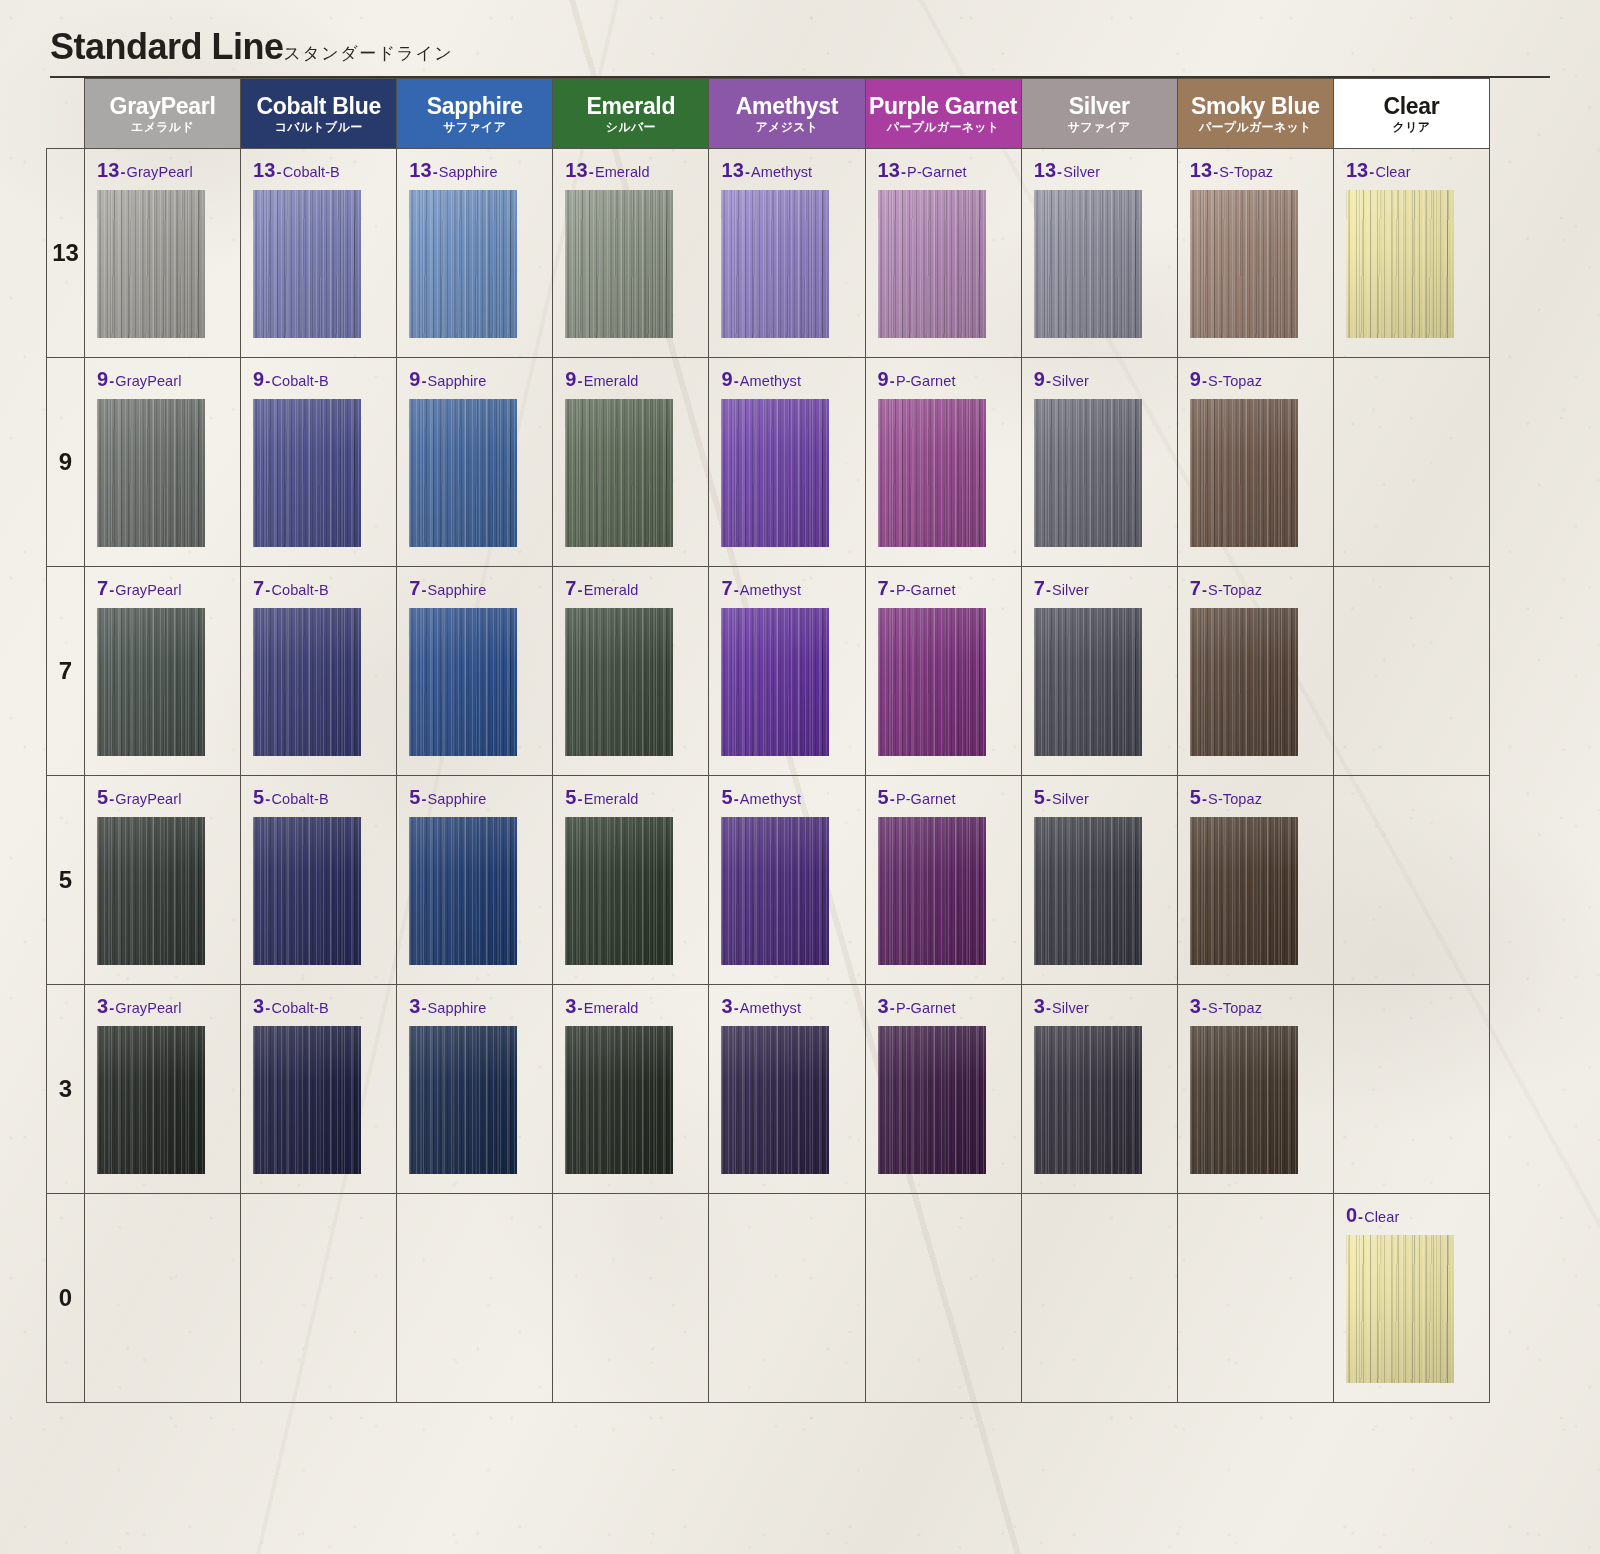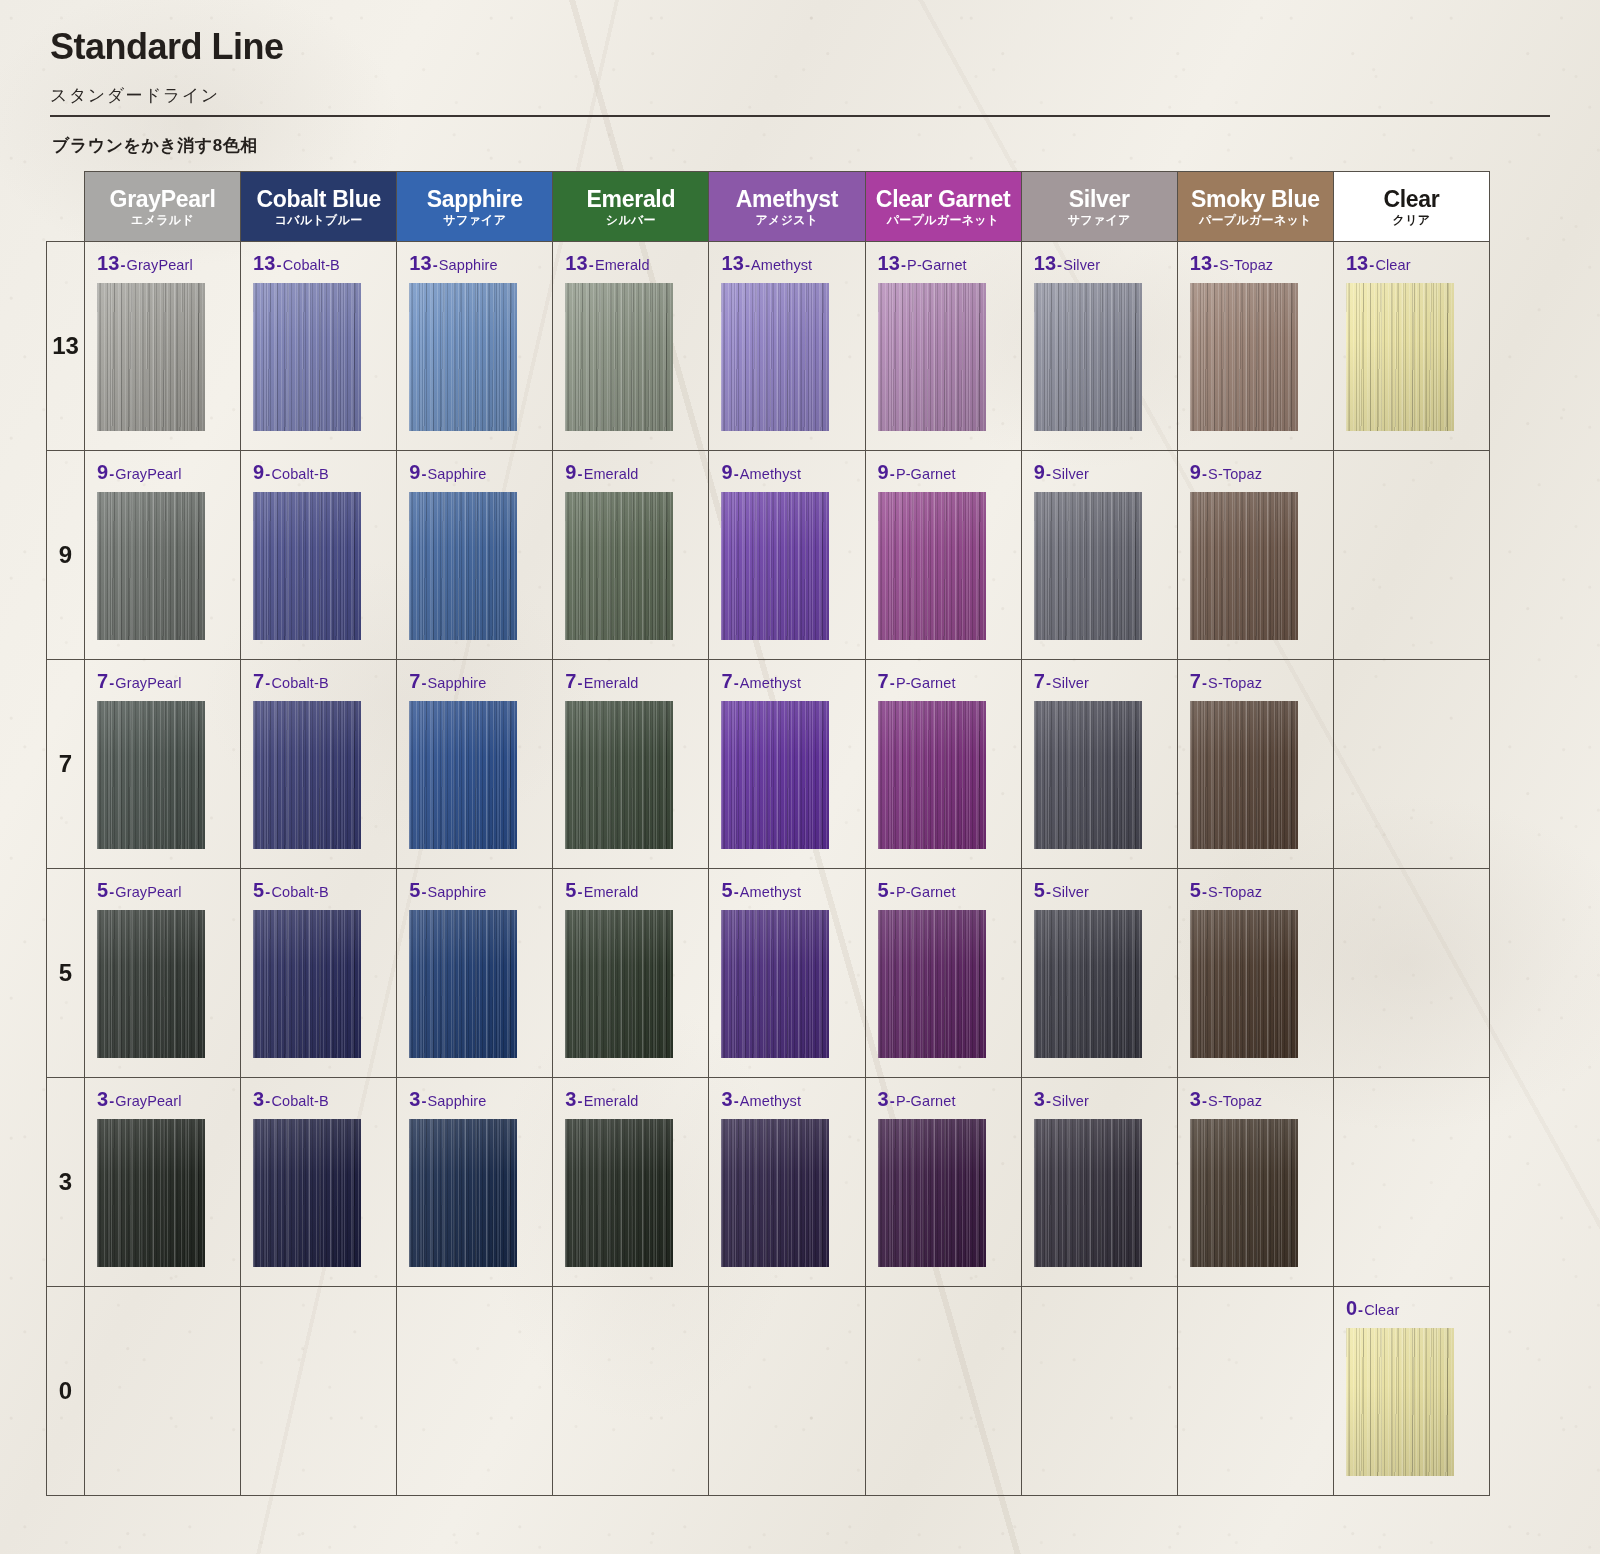--- a/index.html
+++ b/index.html
@@ -48,21 +48,21 @@
     opacity: .30;
     background-image:
       linear-gradient(74deg, transparent 0 49.6%, rgba(168,152,134,.45) 49.6% 49.9%, transparent 49.9%),
       linear-gradient(103deg, transparent 0 31.4%, rgba(168,152,134,.30) 31.4% 31.6%, transparent 31.6%),
       linear-gradient(61deg, transparent 0 72.3%, rgba(168,152,134,.26) 72.3% 72.5%, transparent 72.5%);
   }
 
   .page { position: relative; z-index: 2; padding: 26px 46px 0 46px; }
 
   
-  .title-row { display: flex; align-items: baseline; gap: 16px; padding-left: 4px; flex-direction: column; }
+  .title-row { display: flex; align-items: baseline; padding-left: 4px; }
   .title-en {
     font-size: 36px; font-weight: bold; color: #231f1c;
     letter-spacing: -.5px; font-family: "Liberation Sans", sans-serif;
   }
   .title-jp { font-size: 17px; color: #2b2724; letter-spacing: 1.5px; }
   .title-rule { height: 2px; background: #3a3431; margin: 8px 4px 0 4px; }
   .subtitle { font-size: 17px; color: #231f1c; font-weight: bold; margin: 17px 0 14px 6px; letter-spacing: .5px; }
 
   
   .chart { border-collapse: collapse; width: 1444px; table-layout: fixed; }
@@ -126,21 +126,20 @@
 </head>
 <body>
 
 <div class="page">
 
   <div class="title-row">
     <span class="title-en">Standard Line</span>
     <span class="title-jp">スタンダードライン</span>
   </div>
   <div class="title-rule"></div>
-  <div class="subtitle">ブラウンをかき消す8色相</div>
 
   <table class="chart">
     <thead>
       <tr>
         <th class="corner-cell"></th>
       <th class="col-head light" style="background: rgb(169, 168, 166);">
             <span class="ch-en">GrayPearl</span>
             <span class="ch-jp">エメラルド</span>
           </th>
           <th class="col-head light" style="background: rgb(40, 58, 107);">
@@ -153,21 +152,21 @@
           </th>
           <th class="col-head light" style="background: rgb(51, 112, 52);">
             <span class="ch-en">Emerald</span>
             <span class="ch-jp">シルバー</span>
           </th>
           <th class="col-head light" style="background: rgb(139, 88, 168);">
             <span class="ch-en">Amethyst</span>
             <span class="ch-jp">アメジスト</span>
           </th>
           <th class="col-head light" style="background: rgb(170, 62, 160);">
-            <span class="ch-en">Clear Garnet</span>
+            <span class="ch-en">Purple Garnet</span>
             <span class="ch-jp">パープルガーネット</span>
           </th>
           <th class="col-head light" style="background: rgb(162, 152, 154);">
             <span class="ch-en">Silver</span>
             <span class="ch-jp">サファイア</span>
           </th>
           <th class="col-head light" style="background: rgb(156, 123, 93);">
             <span class="ch-en">Smoky Blue</span>
             <span class="ch-jp">パープルガーネット</span>
           </th>

